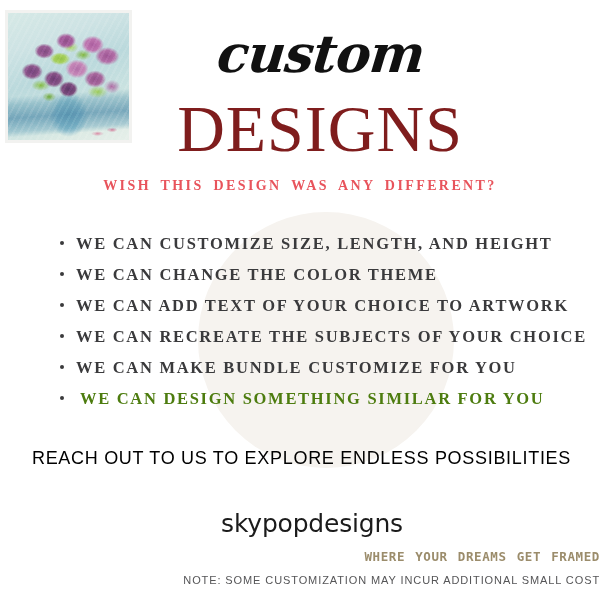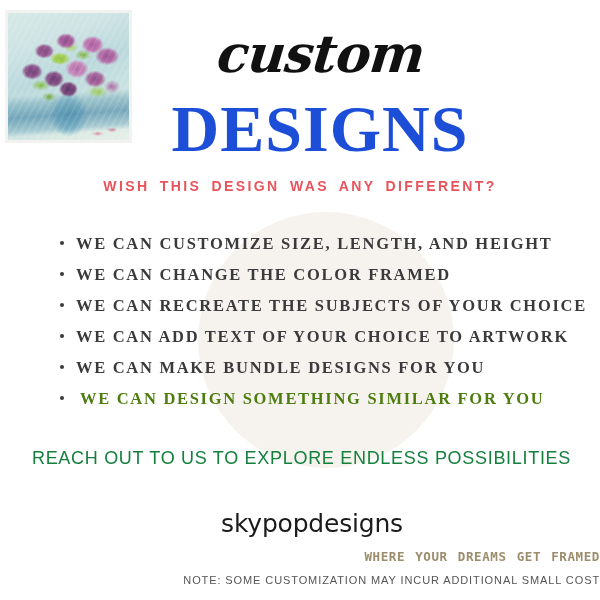--- a/index.html
+++ b/index.html
@@ -106,36 +106,36 @@
   }
 
   .main-title {
     position: absolute;
     left: 0;
     right: 0;
     top: 96px;
     text-align: center;
     z-index: 2;
     font-family: "Liberation Serif", "DejaVu Serif", serif;
-    font-weight: 700;
+    font-weight: 400;
     font-size: 66px;
     line-height: 1;
-    color: #1d4ed8;
+    color: #7f1d1d;
     letter-spacing: 1px;
     padding-left: 40px;
   }
 
   .subtitle {
     position: absolute;
     left: 0;
     right: 0;
     top: 178px;
     text-align: center;
     z-index: 2;
-    font-family: Liberation Sans, sans-serif;
+    font-family: Liberation Serif, serif;
     font-weight: 700;
     font-size: 14px;
     color: #e8545c;
     letter-spacing: 2.4px;
     word-spacing: 4px;
   }
 
   
   .feature-list {
     position: absolute;
@@ -182,21 +182,21 @@
   .cta {
     position: absolute;
     left: 3px;
     right: 0;
     top: 448px;
     text-align: center;
     z-index: 2;
     font-family: "Liberation Sans", sans-serif;
     font-weight: 400;
     font-size: 18px;
-    color: #15803d;
+    color: #000000;
     letter-spacing: 0.7px;
   }
 
   
   .brand {
     position: absolute;
     left: 0;
     right: 0;
     top: 509px;
     text-align: center;
@@ -255,33 +255,33 @@
 
   <div class="subtitle">WISH THIS DESIGN WAS ANY DIFFERENT?</div>
 
   <ul class="feature-list">
     <li class="feature-item">
       <span class="dot"></span>
       <span>WE CAN CUSTOMIZE SIZE, LENGTH, AND HEIGHT</span>
     </li>
     <li class="feature-item">
       <span class="dot"></span>
-      <span>WE CAN CHANGE THE COLOR FRAMED</span>
+      <span>WE CAN CHANGE THE COLOR THEME</span>
+    </li>
+    <li class="feature-item">
+      <span class="dot"></span>
+      <span>WE CAN ADD TEXT OF YOUR CHOICE TO ARTWORK</span>
     </li>
     <li class="feature-item">
       <span class="dot"></span>
       <span>WE CAN RECREATE THE SUBJECTS OF YOUR CHOICE</span>
     </li>
     <li class="feature-item">
       <span class="dot"></span>
-      <span>WE CAN ADD TEXT OF YOUR CHOICE TO ARTWORK</span>
-    </li>
-    <li class="feature-item">
-      <span class="dot"></span>
-      <span>WE CAN MAKE BUNDLE DESIGNS FOR YOU</span>
+      <span>WE CAN MAKE BUNDLE CUSTOMIZE FOR YOU</span>
     </li>
     <li class="feature-item">
       <span class="dot"></span>
     </li>
     <li class="feature-subline">WE CAN DESIGN SOMETHING SIMILAR FOR YOU</li>
   </ul>
 
   <div class="cta">REACH OUT TO US TO EXPLORE ENDLESS POSSIBILITIES</div>
 
   <div class="brand">skypopdesigns</div>

